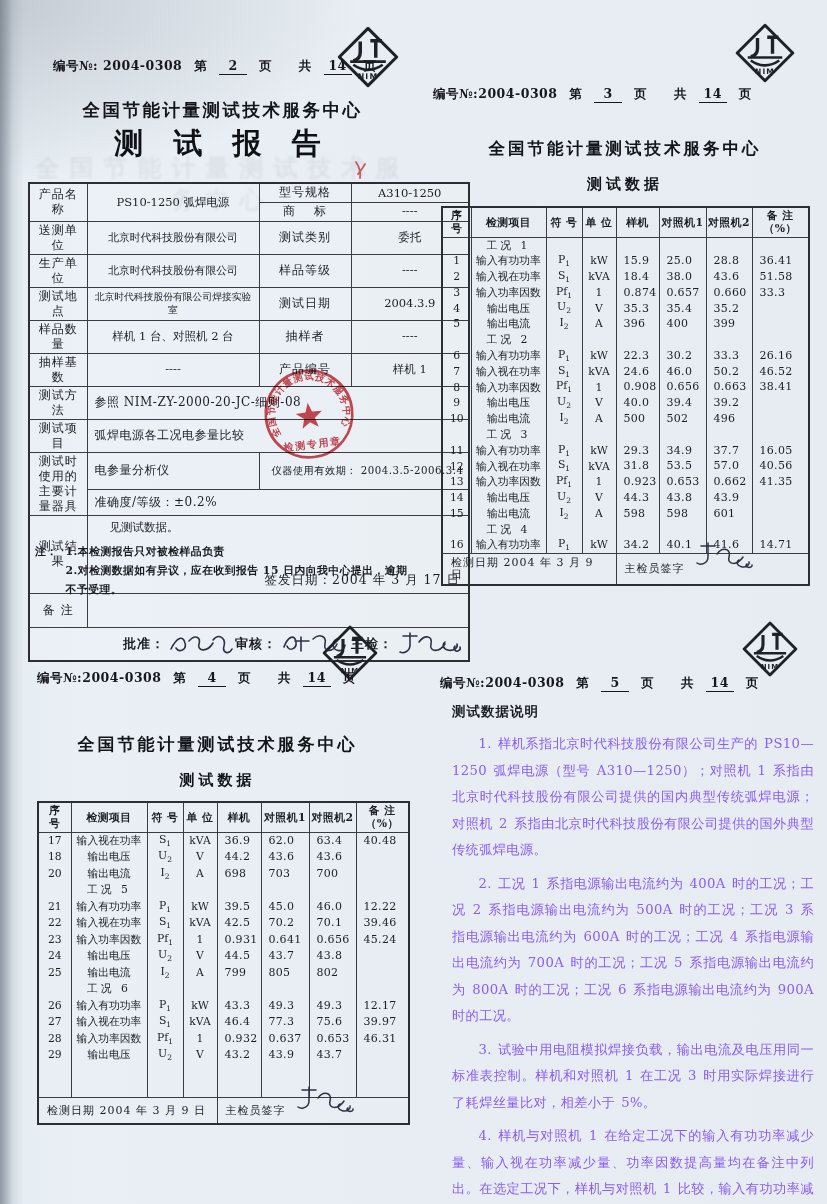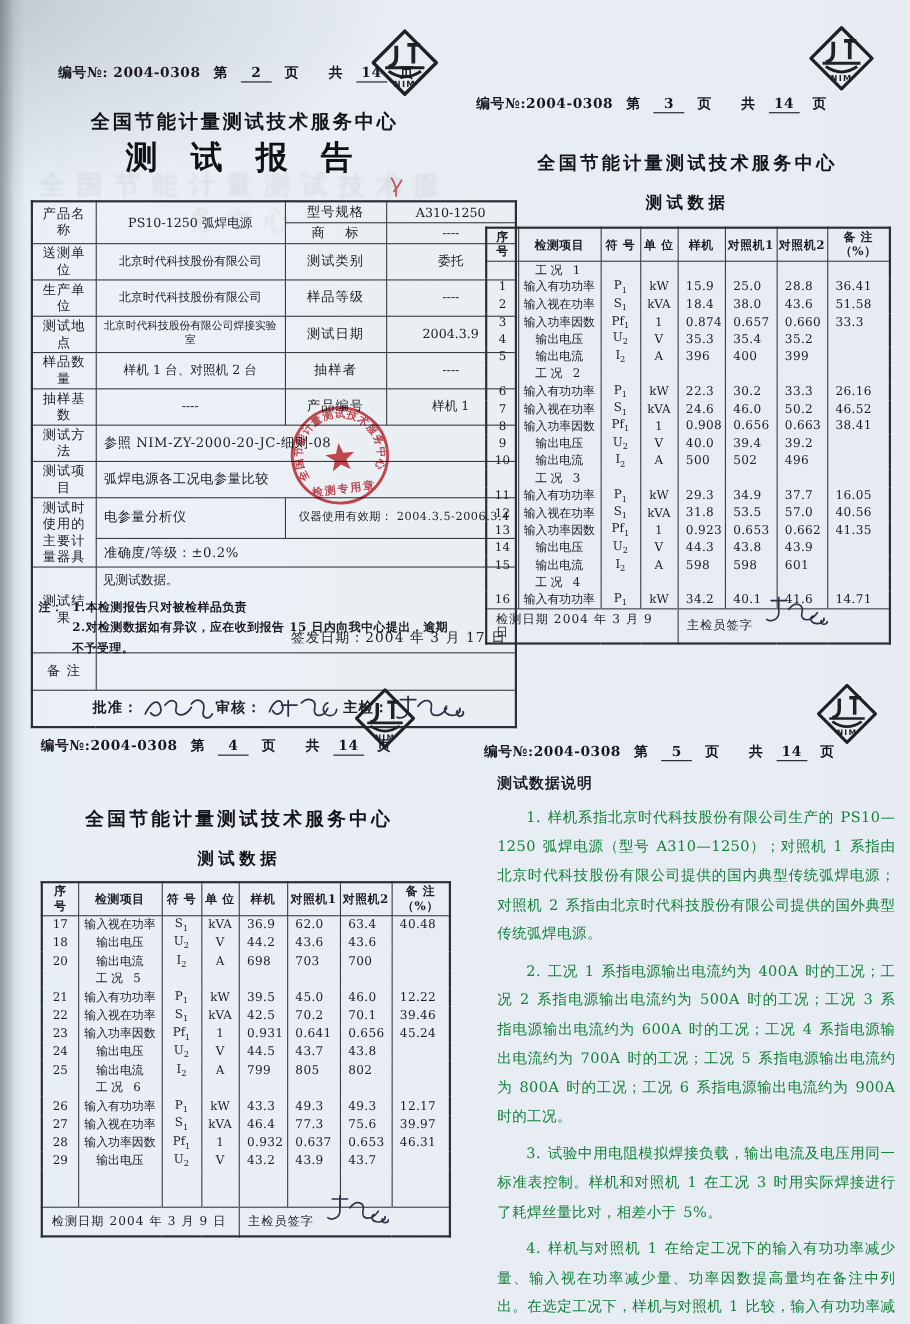--- a/index.html
+++ b/index.html
@@ -21,25 +21,25 @@
   .ghost{position:absolute;left:0;right:0;text-align:center;font-weight:700;opacity:.06;filter:blur(1px);}
   
   .nim{position:absolute;}
   
   table{border-collapse:collapse;table-layout:fixed;}
   .info-table{position:absolute;border:2px solid #2c2e33;background:rgba(255,255,255,.12);}
   .info-table td{border:1.2px solid #3a3c42;font-size:11.5px;padding:1px 3px;text-align:center;vertical-align:middle;line-height:1.25;}
   .info-table td.lbl{font-size:12px;letter-spacing:1px;}
   .info-table td.small{font-size:9.8px;letter-spacing:0;}
   .info-table td.left{text-align:left;padding-left:7px;letter-spacing:.5px;font-size:12px;}
-  .info-table td.vtop{vertical-align:top;text-align:left;padding:4px 6px;}
+  .info-table td.vtop{vertical-align:top;text-align:left;padding:4px 22px;}
   .result-cell{position:relative;}
   .issue-date{position:absolute;right:8px;bottom:5px;font-size:12.5px;letter-spacing:1px;}
   .sign-row td{font-size:13px;}
-  .sign-flex{display:flex;align-items:center;justify-content:center;gap:2px;padding-left:12px;}
+  .sign-flex{display:flex;align-items:center;justify-content:flex-end;gap:2px;padding-left:12px;}
   .sign-flex .sl{font-weight:700;letter-spacing:1px;}
   .sig{flex:0 0 auto;}
   
   .data-table{position:absolute;border:2px solid #2c2e33;}
   .data-table th{border:1.2px solid #3a3c42;font-size:10.8px;font-weight:700;padding:1px 0;line-height:1.25;letter-spacing:.5px;}
   .data-table td{border-left:1.2px solid #3a3c42;border-right:1.2px solid #3a3c42;border-top:none;border-bottom:none;font-size:10.8px;padding:0 2px;line-height:1.1;vertical-align:middle;}
   .data-table td.num{text-align:left;padding-left:7px;font-size:11px;letter-spacing:.3px;}
   .data-table td.ctr{text-align:center;}
   .data-table td.sec-label{letter-spacing:3px;}
   .data-table tfoot td{border:1.2px solid #3a3c42;font-size:11px;text-align:left;padding:3px 8px;letter-spacing:1px;}
@@ -50,21 +50,21 @@
   
   .notes{position:absolute;display:flex;font-size:10.8px;font-weight:700;letter-spacing:.5px;line-height:19px;color:#1a1b20;}
   .notes .nl{margin-right:8px;}
   .notes p{margin:0;}
   .notes p + p{text-indent:0;}
   
   .stamp{position:absolute;width:104px;height:104px;transform:rotate(-7deg);opacity:.9;mix-blend-mode:multiply;pointer-events:none;}
   
   .explain{position:absolute;}
   .explain-heading{font-size:13.5px;font-weight:700;letter-spacing:1px;margin:0 0 10px 0;}
-  .paras p{margin:0 0 7px 0;font-size:13.2px;line-height:26.5px;text-align:justify;text-indent:2em;letter-spacing:.4px;word-spacing:1.5px;color:#15803d;}
+  .paras p{margin:0 0 7px 0;font-size:13.2px;line-height:26.5px;text-align:justify;text-indent:2em;letter-spacing:.4px;word-spacing:1.5px;color:#8b5cf6;}
   .redmark{position:absolute;color:#bd3a35;opacity:.8;}
 </style>
 </head>
 <body>
 
 <div class="page" id="p2" style="left:20px;top:20px;width:405px;height:575px;">
   <svg class="nim" style="right:26px;top:6px;width:62px;height:62px;position:absolute;" viewBox="0 0 80 80">
     <path d="M40,3 L77,40 L40,77 L3,40 Z" fill="none" stroke="#1f2125" stroke-width="4" stroke-linejoin="round"></path>
     <path d="M30,20 v14 q0,9 -9,11" fill="none" stroke="#1f2125" stroke-width="4.5"></path>
     <path d="M43,19 h15 M50,19 v22" fill="none" stroke="#1f2125" stroke-width="4.5"></path>

